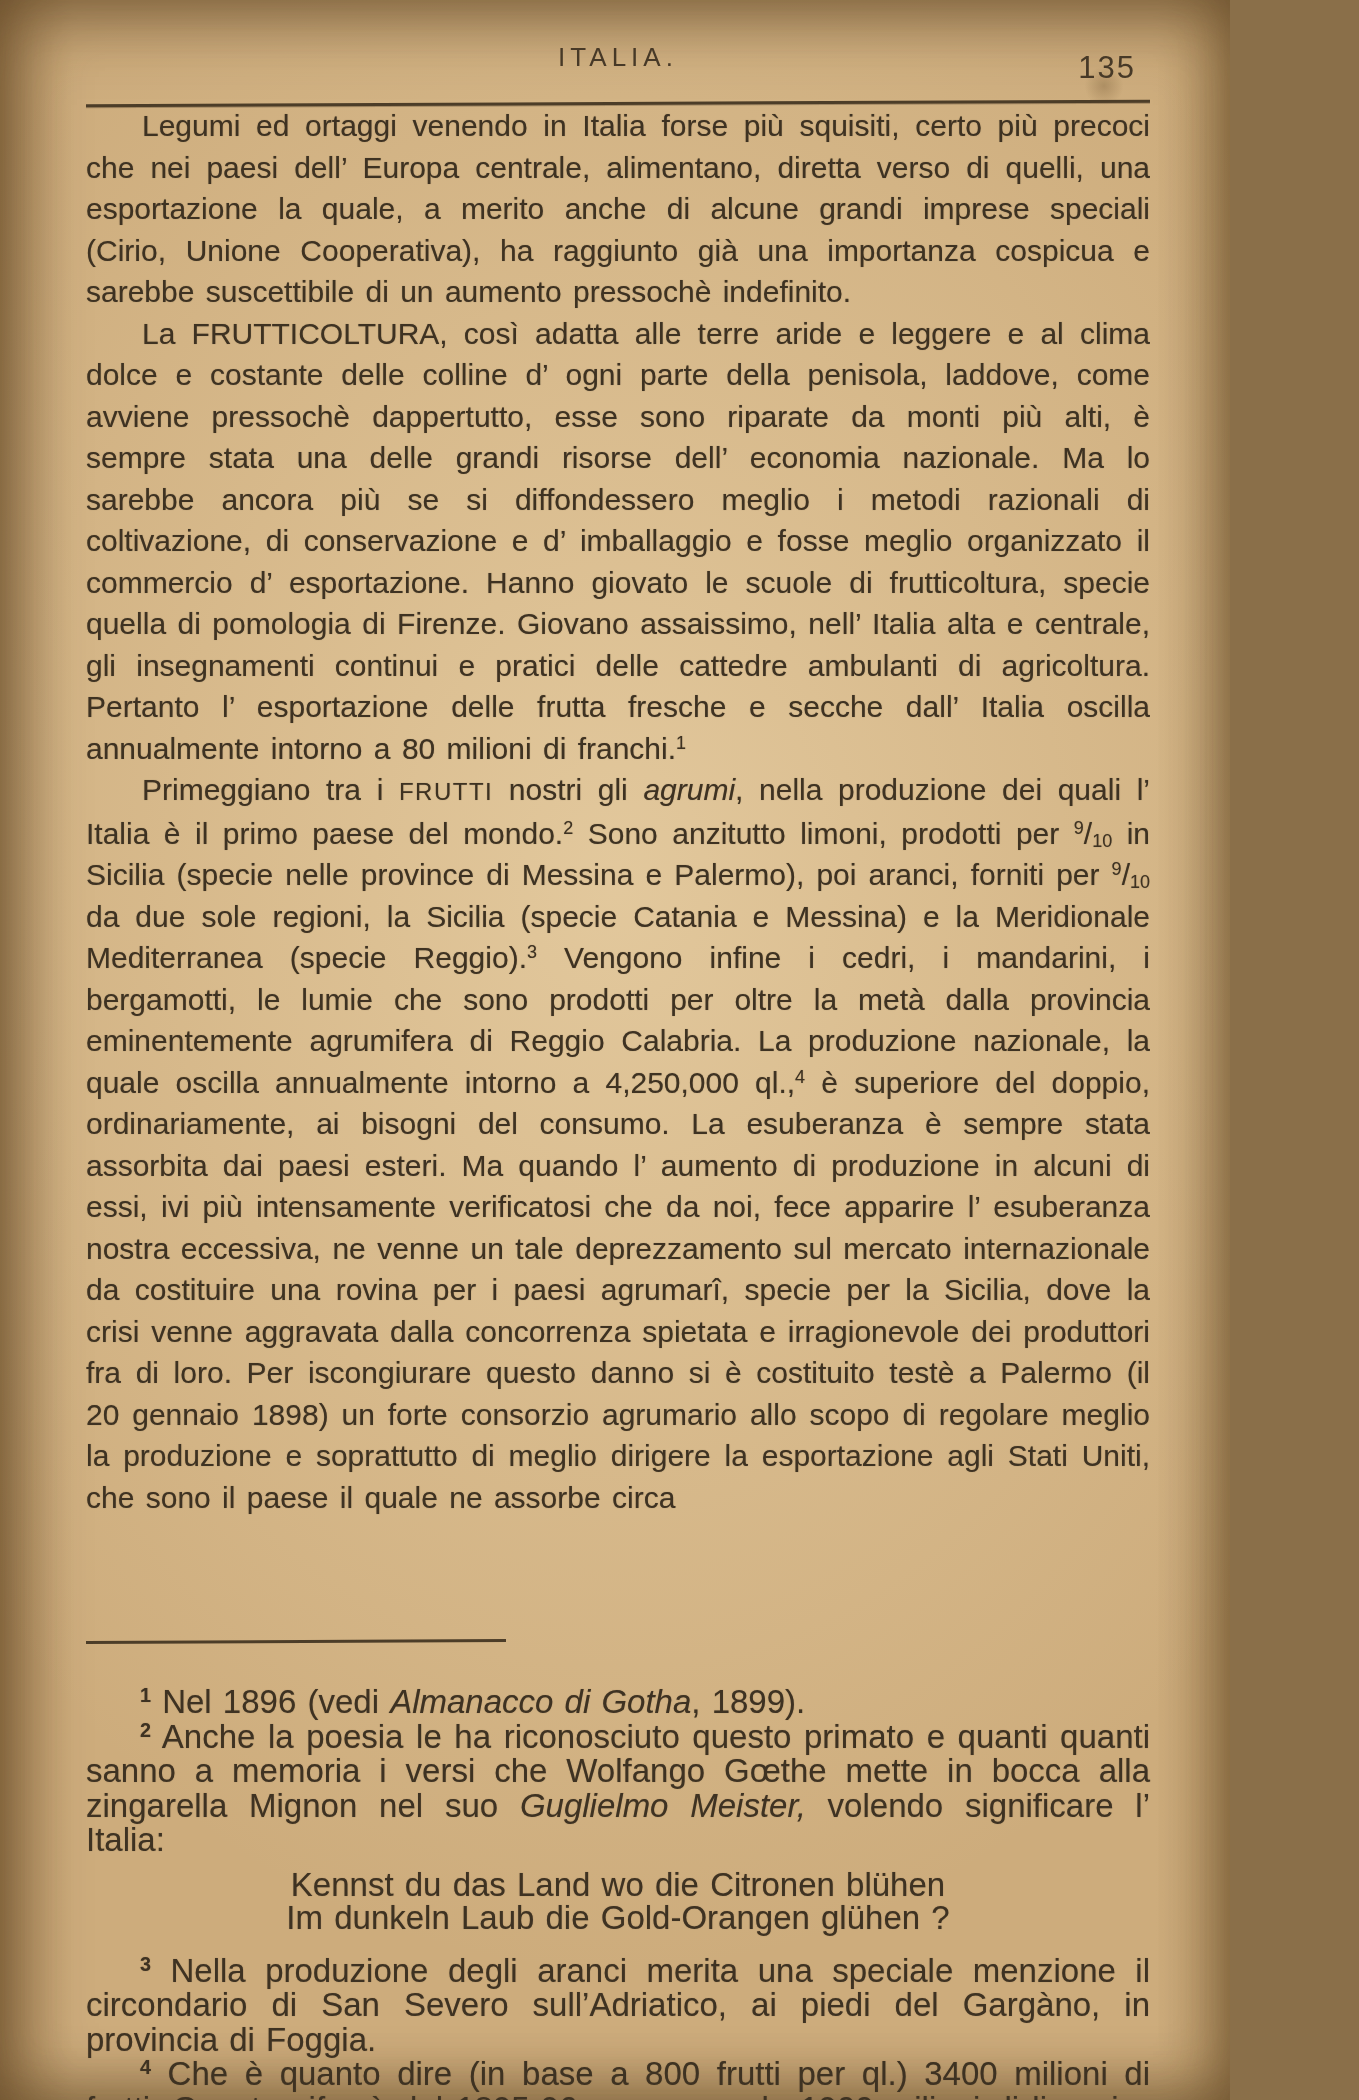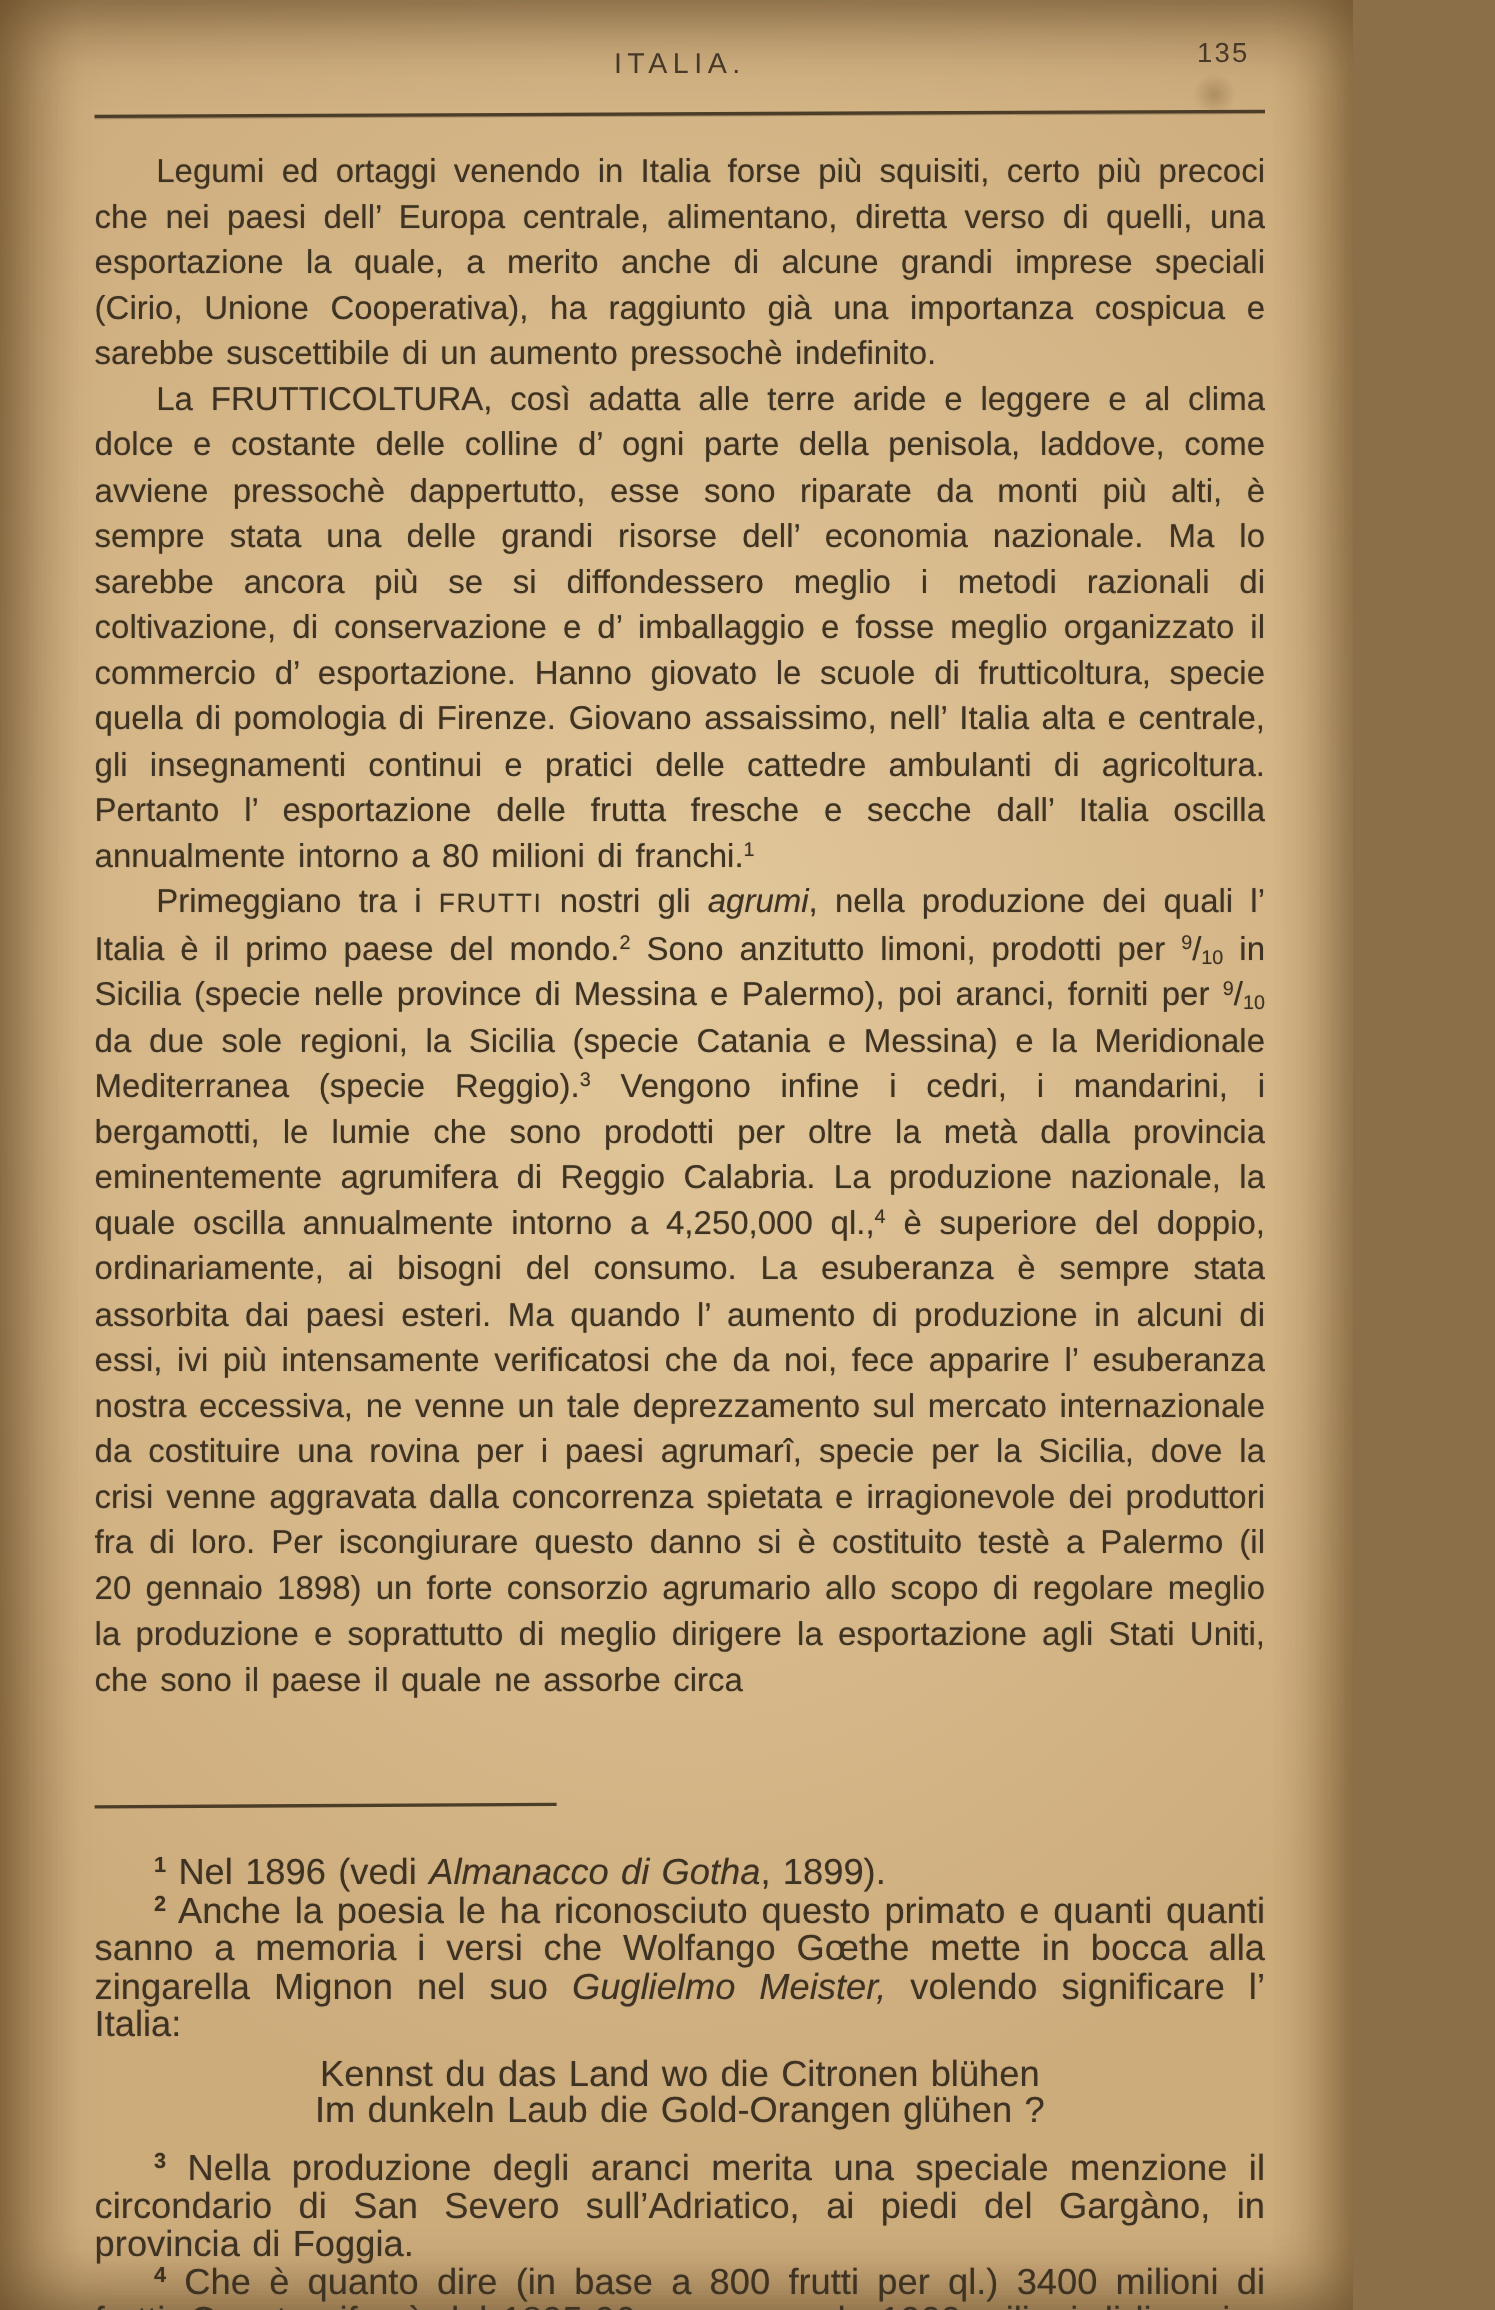--- a/index.html
+++ b/index.html
@@ -23,33 +23,32 @@
     overflow:hidden;
   }
   .page-header{position:relative;height:46px;}
   .running-title{
     position:absolute;left:0;right:0;top:8px;
     text-align:center;
     font-size:26px;letter-spacing:5px;
     color:#473927;
   }
   .page-number{
-    position:absolute;right:14px;top:0;
-    font-size:25px;letter-spacing:2px;
+    position:absolute;right:14px;top:16px;
+    font-size:31px;letter-spacing:2px;
     color:#473927;
   }
   .header-rule{
     height:3px;margin-top:22px;
     background:linear-gradient(90deg,#54432c 0%,#3f3категории 50%,#54432c 100%);
     background:#4c3d28;
     transform:rotate(-0.25deg);
     box-shadow:0 1px 0 rgba(76,61,40,.35);
   }
   .body-text{
-    margin-top:30px;
     max-height:1500px;
     overflow:hidden;
     font-size:30px;
     line-height:41.5px;
     text-align:justify;
     word-spacing:3px;
     text-shadow:0 0 1px rgba(62,50,34,.45);
   }
   .body-para{margin:0;text-indent:56px;}
   .seg{white-space:pre-wrap;}

